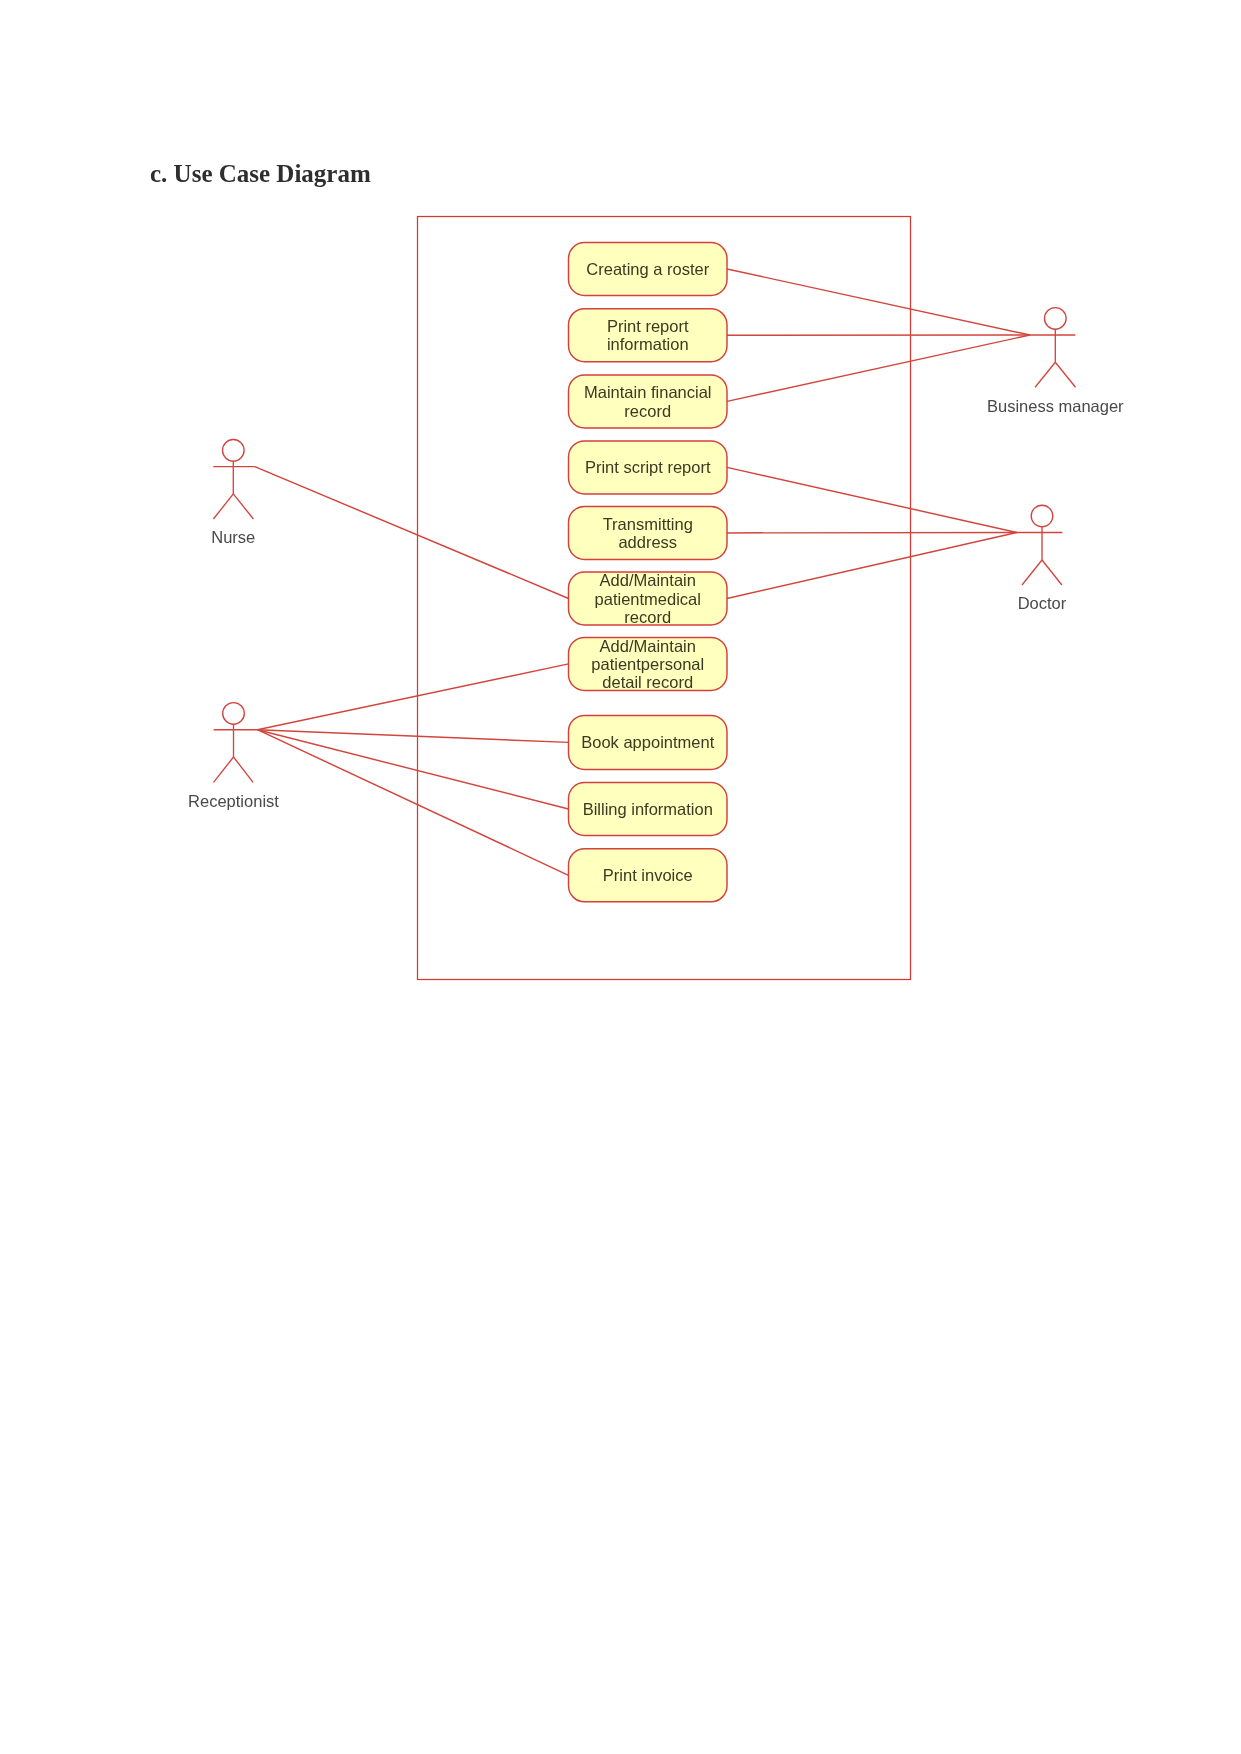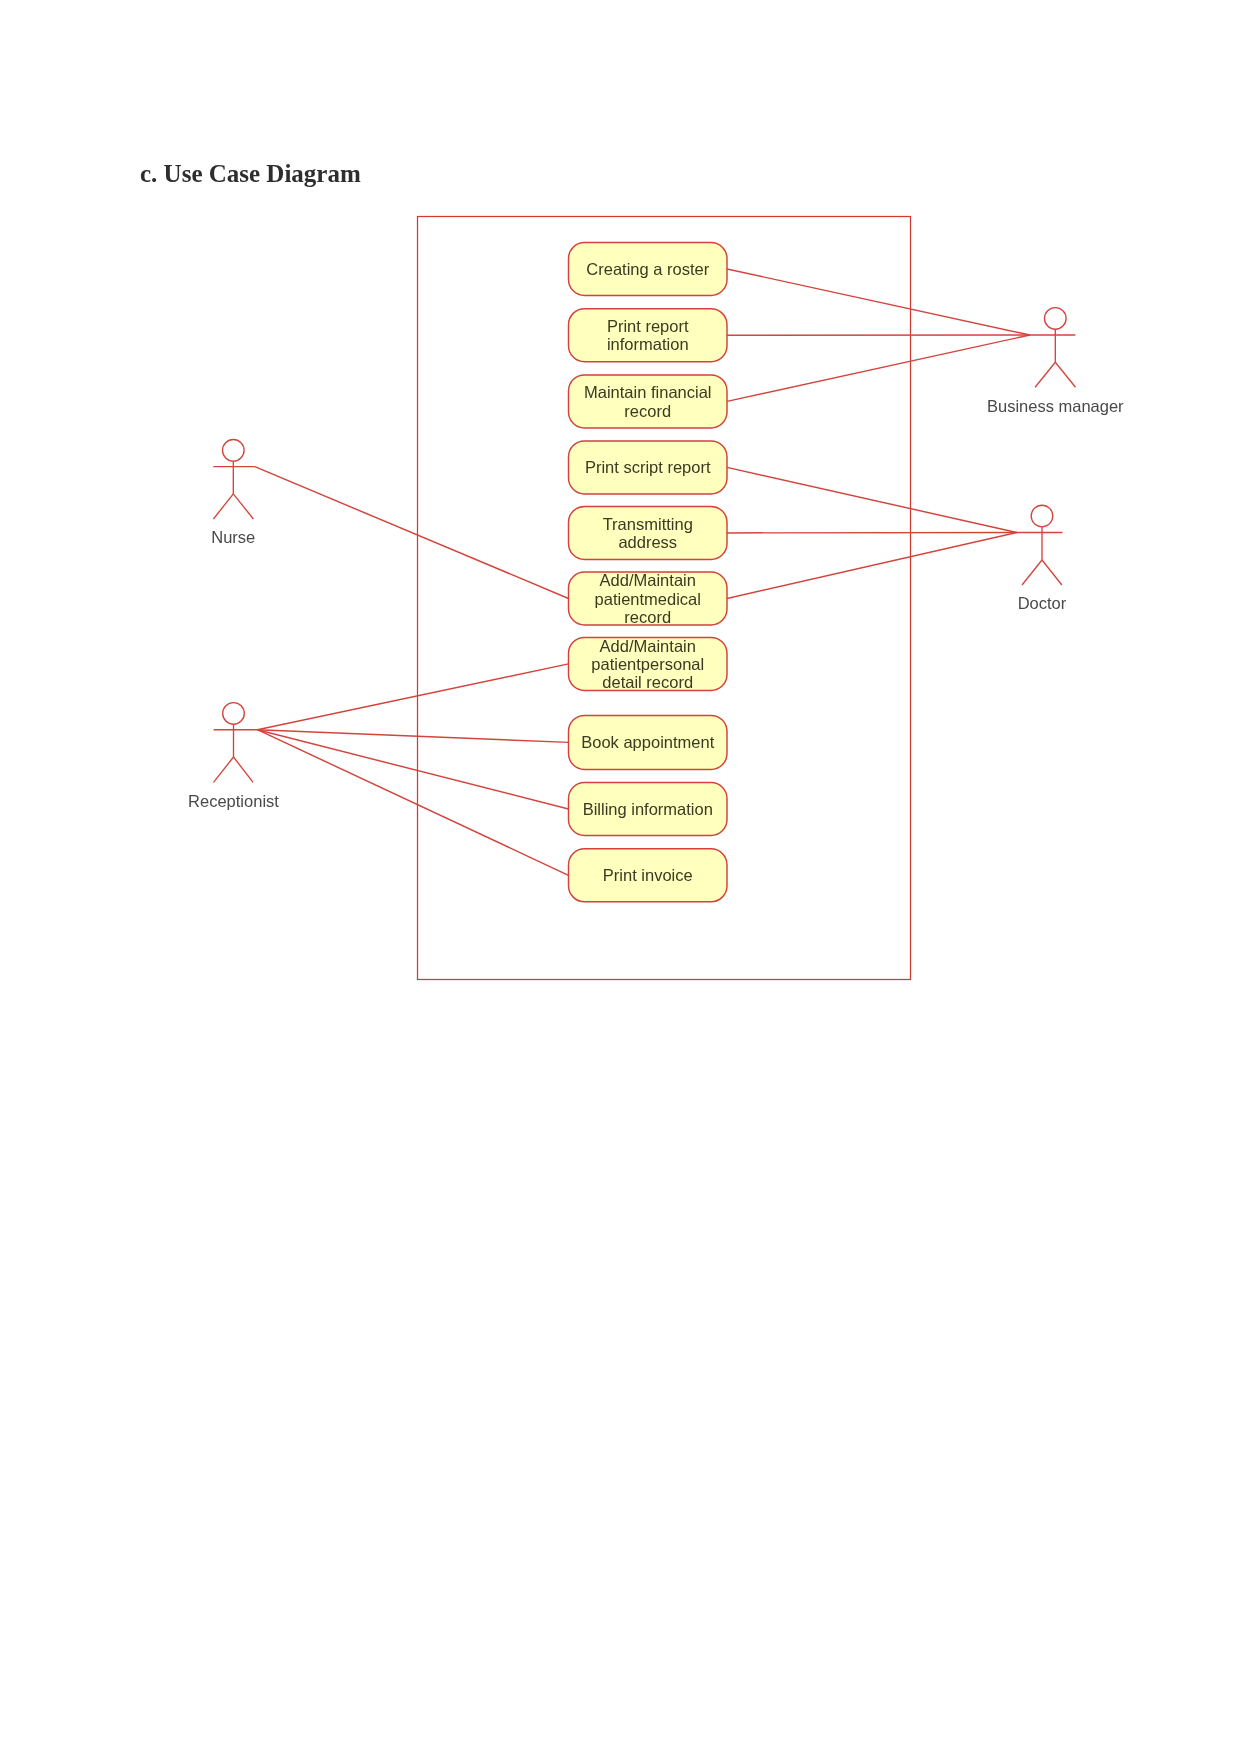--- a/index.html
+++ b/index.html
@@ -3,21 +3,21 @@
 <meta charset="utf-8">
 <title>Use Case Diagram</title>
 <style>
   html,body{margin:0;padding:0;background:#ffffff;}
   body{width:1241px;height:1754px;position:relative;overflow:hidden;
        font-family:"Liberation Sans",sans-serif;
        -webkit-font-smoothing:antialiased;}
   #page{position:absolute;left:0;top:0;width:1241px;height:1754px;background:#ffffff;}
 
   .heading{
-    position:absolute;left:140px;top:160px;
+    position:absolute;left:150px;top:160px;
     font-family:"Liberation Serif",serif;font-weight:bold;font-size:25px;
     color:#2e2e2e;white-space:nowrap;
   }
 
   #diagram{position:absolute;left:0;top:0;}
 
   
   #diagram .boundary{fill:none;stroke:#d03a30;stroke-width:1.25;}
 
   

